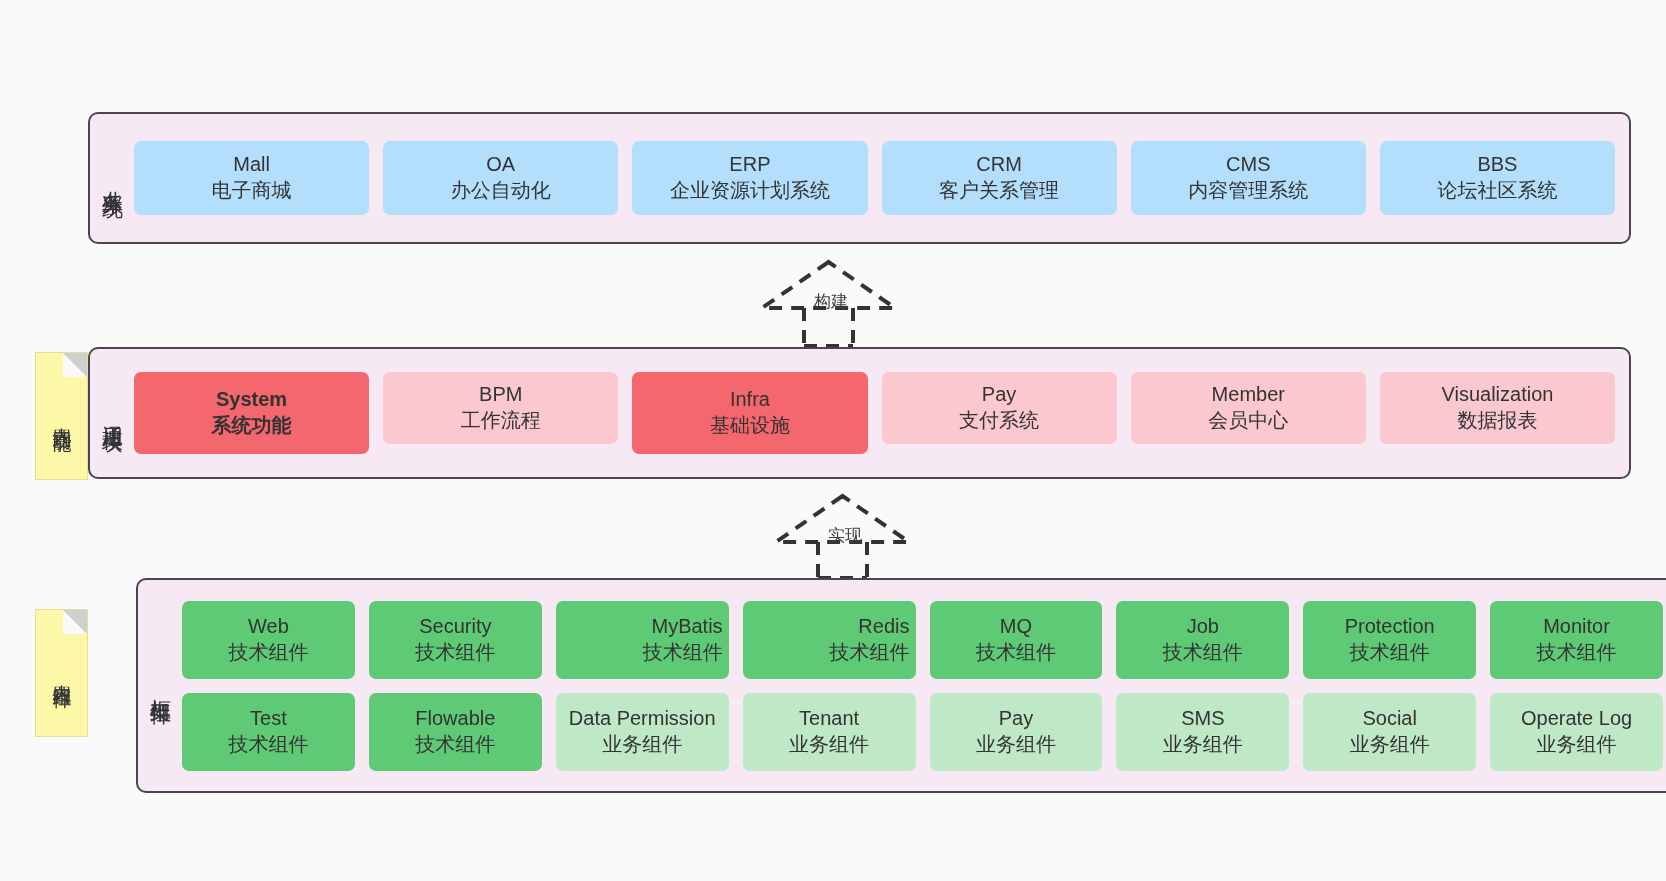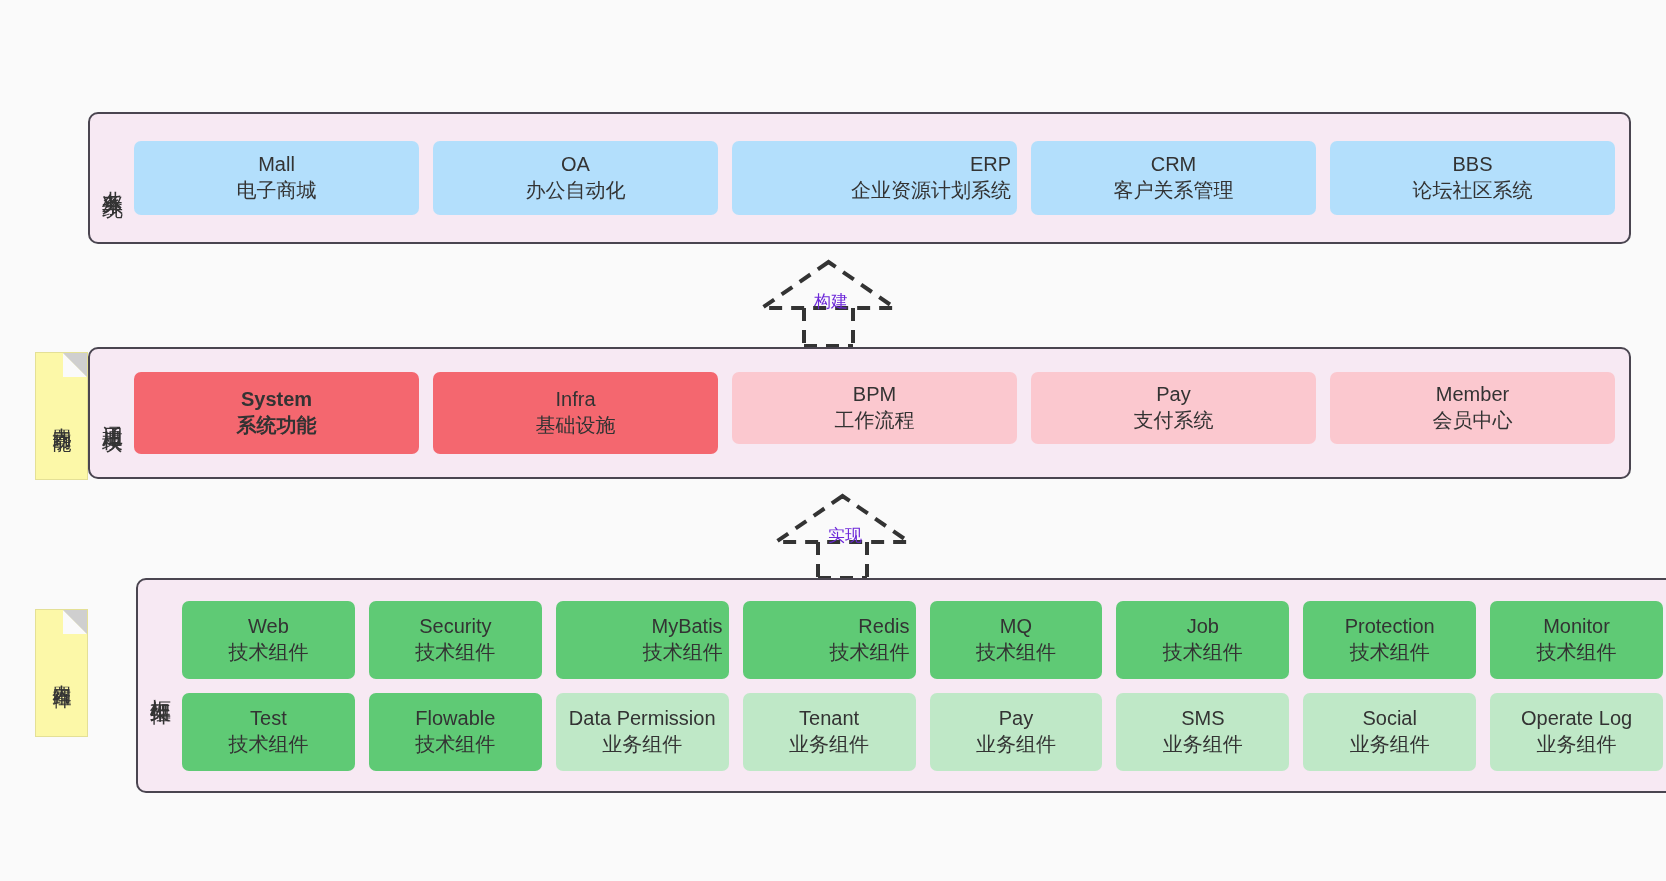--- a/index.html
+++ b/index.html
@@ -116,21 +116,21 @@
   }
 
   
   .arrow {
     position: absolute;
   }
   .arrow svg { display: block; overflow: visible; }
   .arrow-label {
     position: absolute;
     font-size: 17px;
-    color: #6d28d9;
+    color: #404040;
     background: transparent;
     white-space: nowrap;
     user-select: none;
   }
 </style>
 </head>
 <body>
 
 <div id="canvas">
 
@@ -140,27 +140,31 @@
       <div class="row">
 
         <div class="card c-blue" style="height:74px;">
           <span class="t1">Mall</span>
           <span class="t2">电子商城</span>
         </div>
         <div class="card c-blue" style="height:74px;">
           <span class="t1">OA</span>
           <span class="t2">办公自动化</span>
         </div>
-        <div class="card c-blue" style="height:74px;align-items:flex-end;">
+        <div class="card c-blue" style="height:74px;">
           <span class="t1">ERP</span>
           <span class="t2">企业资源计划系统</span>
         </div>
         <div class="card c-blue" style="height:74px;">
           <span class="t1">CRM</span>
           <span class="t2">客户关系管理</span>
+        </div>
+        <div class="card c-blue" style="height:74px;">
+          <span class="t1">CMS</span>
+          <span class="t2">内容管理系统</span>
         </div>
         <div class="card c-blue" style="height:74px;">
           <span class="t1">BBS</span>
           <span class="t2">论坛社区系统</span>
         </div>
 
       </div>
     </div>
   </div>
 
@@ -178,35 +182,39 @@
 
   <div class="layer" id="layer-common" style="left:88px; top:347px; width:1543px; height:132px;">
     <div class="layer-title">通用模块</div>
     <div class="layer-body">
       <div class="row">
 
         <div class="card c-red" style="height:82px;font-weight:bold;">
           <span class="t1">System</span>
           <span class="t2">系统功能</span>
         </div>
+        <div class="card c-pink" style="height:72px;">
+          <span class="t1">BPM</span>
+          <span class="t2">工作流程</span>
+        </div>
         <div class="card c-red" style="height:82px;">
           <span class="t1">Infra</span>
           <span class="t2">基础设施</span>
         </div>
         <div class="card c-pink" style="height:72px;">
-          <span class="t1">BPM</span>
-          <span class="t2">工作流程</span>
-        </div>
-        <div class="card c-pink" style="height:72px;">
           <span class="t1">Pay</span>
           <span class="t2">支付系统</span>
         </div>
         <div class="card c-pink" style="height:72px;">
           <span class="t1">Member</span>
           <span class="t2">会员中心</span>
+        </div>
+        <div class="card c-pink" style="height:72px;">
+          <span class="t1">Visualization</span>
+          <span class="t2">数据报表</span>
         </div>
 
       </div>
     </div>
   </div>
 
   <div class="arrow" style="left:770px; top:492px; width:145px; height:88px;">
     <svg width="145" height="88" viewBox="0 0 145 88">
       <path d="M72.5 4 L6 50 L139 50 Z" fill="none" stroke="#333333" stroke-width="4" stroke-dasharray="13,9" stroke-linecap="butt"></path>
       <path d="M48 50 L48 86 M97 50 L97 86 M48 86 L97 86" fill="none" stroke="#333333" stroke-width="4" stroke-dasharray="13,9" stroke-linecap="butt"></path>

